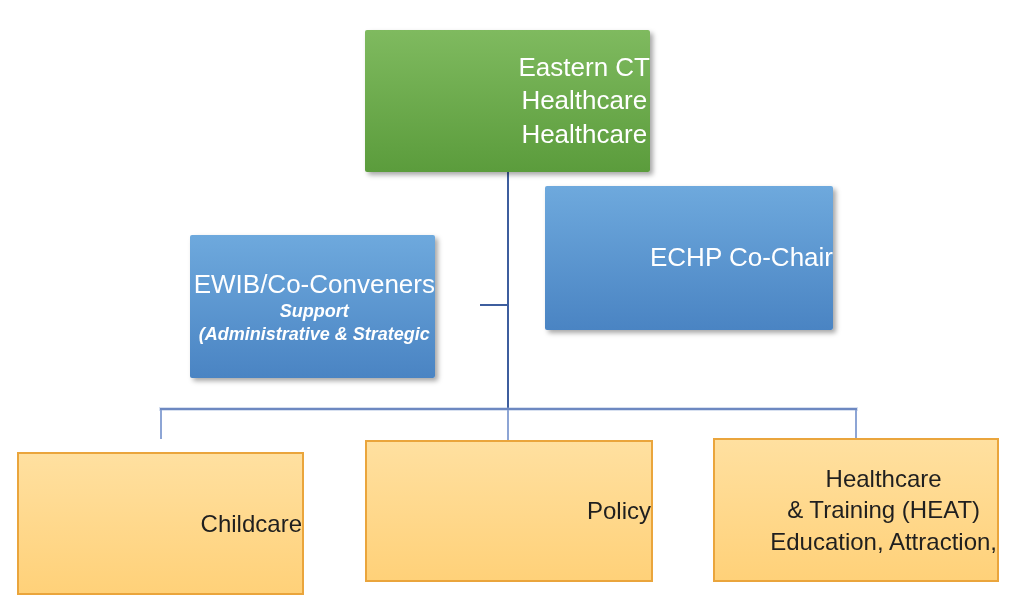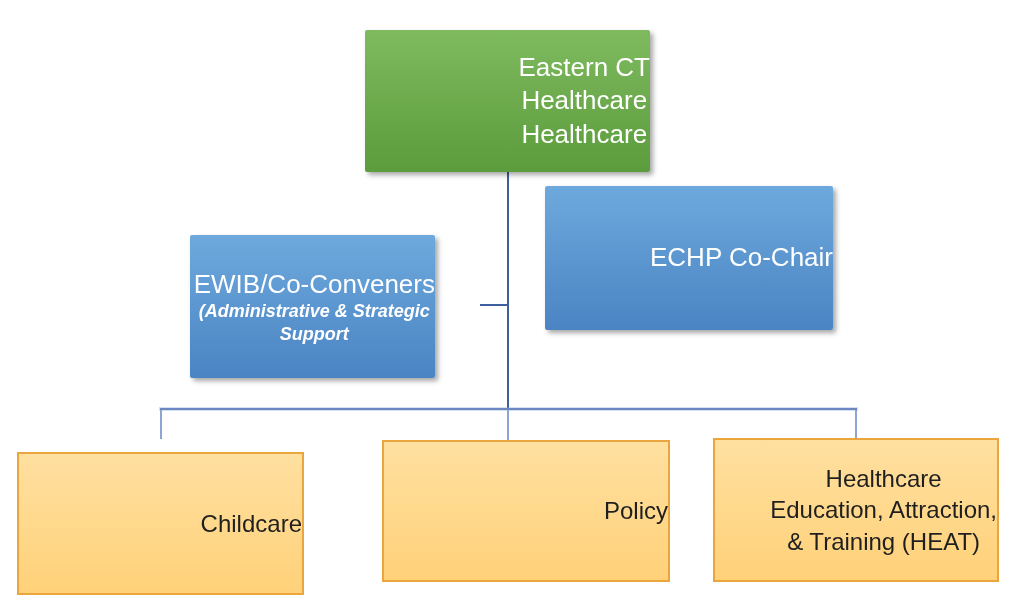--- a/index.html
+++ b/index.html
@@ -63,21 +63,21 @@
   }
   .line-dark  { background: var(--connector-dark); }
   .line-mid   { background: var(--connector-mid); box-shadow: 0 0 0 1px rgba(141,165,213,0.35); }
   .line-light { background: var(--connector-light); }
 
   
   #node-partnership { left: 365px; top: 30px;  width: 285px; height: 142px; }
   #node-steering    { left: 545px; top: 186px; width: 288px; height: 144px; }
   #node-ewib        { left: 190px; top: 235px; width: 245px; height: 143px; }
   #node-childcare   { left: 17px;  top: 439px; width: 287px; height: 143px; margin-top: 13px; }
-  #node-policy      { left: 382px; top: 440px; width: 288px; height: 142px; }
+  #node-policy      { left: 365px; top: 440px; width: 288px; height: 142px; }
   #node-heat        { left: 713px; top: 438px; width: 286px; height: 144px; }
 
   #conn-v-main        { left: 507px; top: 171px; width: 2px;   height: 238px; }
   #conn-h-ewib        { left: 480px; top: 304px; width: 28px;  height: 2px;  }
   #conn-h-bar         { left: 160px; top: 408px; width: 697px; height: 2px;  }
   #conn-drop-childcare{ left: 160px; top: 410px; width: 2px;   height: 29px; }
   #conn-drop-policy   { left: 507px; top: 410px; width: 2px;   height: 30px; }
   #conn-drop-heat     { left: 855px; top: 410px; width: 2px;   height: 28px; }
 </style>
 </head>
@@ -102,38 +102,38 @@
 
   <div class="node node-blue" id="node-steering">
     <div class="node-text">
       <span>ECHP Co-Chair</span>
     </div>
   </div>
 
   <div class="node node-blue" id="node-ewib">
     <div class="node-text">
       <span class="ewib-title">EWIB/Co-Conveners</span>
+      <span class="ewib-subtitle">Support</span>
       <span class="ewib-subtitle">(Administrative &amp; Strategic</span>
-      <span class="ewib-subtitle">Support</span>
     </div>
   </div>
 
   <div class="node node-gold" id="node-childcare">
     <div class="node-text">
       <span>Childcare</span>
     </div>
   </div>
 
   <div class="node node-gold" id="node-policy">
     <div class="node-text">
       <span>Policy</span>
     </div>
   </div>
 
   <div class="node node-gold" id="node-heat">
     <div class="node-text">
       <span>Healthcare</span>
+      <span>&amp; Training (HEAT)</span>
       <span>Education, Attraction,</span>
-      <span>&amp; Training (HEAT)</span>
     </div>
   </div>
 
 </div>
 
 </body></html>

